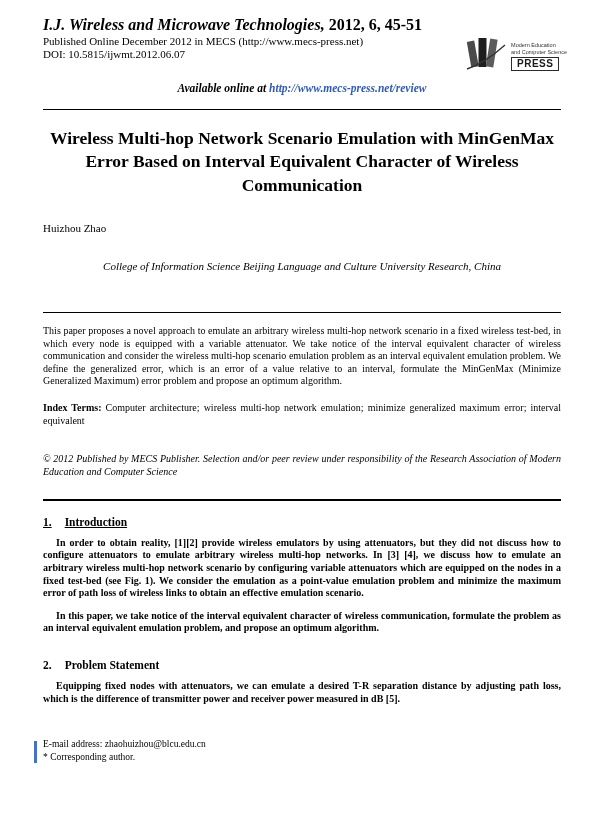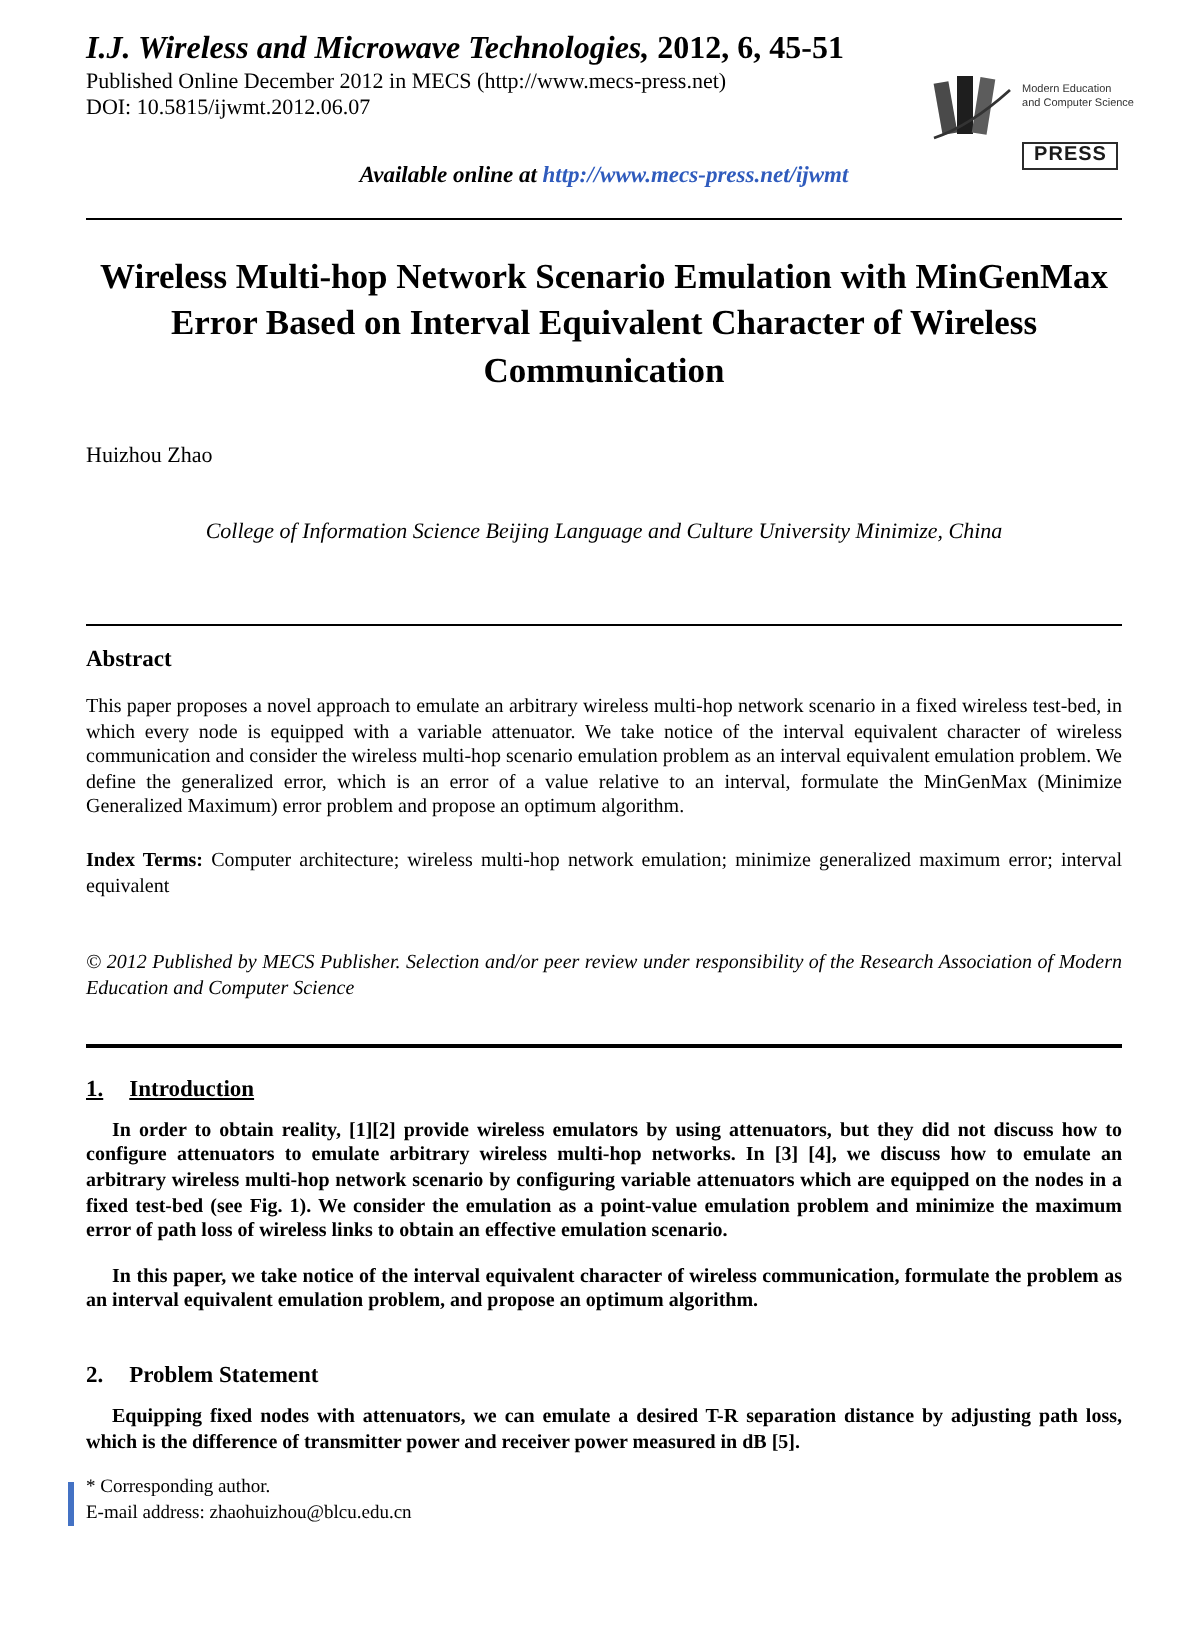--- a/index.html
+++ b/index.html
@@ -39,21 +39,21 @@
   .sec1 { margin-top: 15px; text-decoration: underline; }
   .sec2 { margin-top: 24px; }
   .sec-num { margin-right: 13px; }
   .body-par { margin-top: 9px; font-weight: bold; }
   .body-par.cont { margin-top: 0; }
   .indent { text-indent: 13px; }
 
   .logo { position: absolute; right: 34px; top: 33px; display: flex; align-items: flex-start; }
   .logo-text { display: flex; flex-direction: column; align-items: flex-start; margin-top: 9px; margin-left: 2px; }
   .logo-line { font-family: "Liberation Sans", sans-serif; font-size: 5.5px; line-height: 6.5px; color: #333; white-space: nowrap; }
-  .press-box { margin-top: 16px; border: 1.6px solid #2b2b2b; font-family: "Liberation Sans", sans-serif; font-weight: bold; font-size: 10px; letter-spacing: 0.5px; padding: 0 5px 1px 5px; color: #1a1a1a; }
+  .press-box { margin-top: 2px; border: 1.6px solid #2b2b2b; font-family: "Liberation Sans", sans-serif; font-weight: bold; font-size: 10px; letter-spacing: 0.5px; padding: 0 5px 1px 5px; color: #1a1a1a; }
 
   .footnote { position: absolute; left: 43px; top: 738px; font-size: 9.5px; line-height: 12.5px; }
   .change-bar { position: absolute; left: 34px; top: 741px; width: 2.5px; height: 22px; background: #4472c4; }
 </style>
 </head>
 <body>
 
 <div class="logo">
   <span>
     <svg width="44" height="40" viewBox="0 0 44 40">
@@ -71,32 +71,31 @@
 </div>
 
 <div class="content">
   <div class="hdr-journal">
     <span class="jname">I.J. Wireless and Microwave Technologies,</span><span> 2012, 6, 45-51</span>
   </div>
   <div class="hdr-line">Published Online December 2012 in MECS (http://www.mecs-press.net)</div>
   <div class="hdr-line">DOI: 10.5815/ijwmt.2012.06.07</div>
 
   <div class="available">
-    <span>Available online at </span><a class="url-blue" href="#">http://www.mecs-press.net/ijwmt</a>
+    <span>Available online at </span><a class="url-blue" href="#">http://www.mecs-press.net/review</a>
   </div>
 
   <div class="rule"></div>
 
   <h1 class="title">Wireless Multi-hop Network Scenario Emulation with MinGenMax Error Based on Interval Equivalent Character of Wireless Communication</h1>
   <div class="author">Huizhou Zhao</div>
-  <div class="affiliation">College of Information Science Beijing Language and Culture University Minimize, China</div>
+  <div class="affiliation">College of Information Science Beijing Language and Culture University Research, China</div>
 
   <div class="rule rule2"></div>
 
-  <div class="abs-heading">Abstract</div>
   <p class="par abs-body">This paper proposes a novel approach to emulate an arbitrary wireless multi-hop network scenario in a fixed wireless test-bed, in which every node is equipped with a variable attenuator. We take notice of the interval equivalent character of wireless communication and consider the wireless multi-hop scenario emulation problem as an interval equivalent emulation problem. We define the generalized error, which is an error of a value relative to an interval, formulate the MinGenMax (Minimize Generalized Maximum) error problem and propose an optimum algorithm.</p>
 
   <p class="par index-terms">
     <span class="it-label">Index Terms:</span><span> Computer architecture; wireless multi-hop network emulation; minimize generalized maximum error; interval equivalent</span>
   </p>
 
   <p class="par copyright">© 2012 Published by MECS Publisher. Selection and/or peer review under responsibility of  the Research Association of Modern Education and Computer Science</p>
 
   <div class="rule rule3"></div>
 
@@ -108,17 +107,17 @@
 
   <div class="sec-heading sec2">
     <span class="sec-num">2.</span><span>Problem Statement</span>
   </div>
   <p class="par body-par indent">Equipping fixed nodes with attenuators, we can emulate a desired T-R separation distance by adjusting path loss, which is the difference of transmitter power and receiver power measured in dB [5].</p>
 </div>
 
 <div class="change-bar"></div>
 
 <div class="footnote">
-  <div>* Corresponding author.</div>
   <div>
     <span>E-mail address: </span><span>zhaohuizhou@blcu.edu.cn</span>
   </div>
+  <div>* Corresponding author.</div>
 </div>
 
 </body></html>

